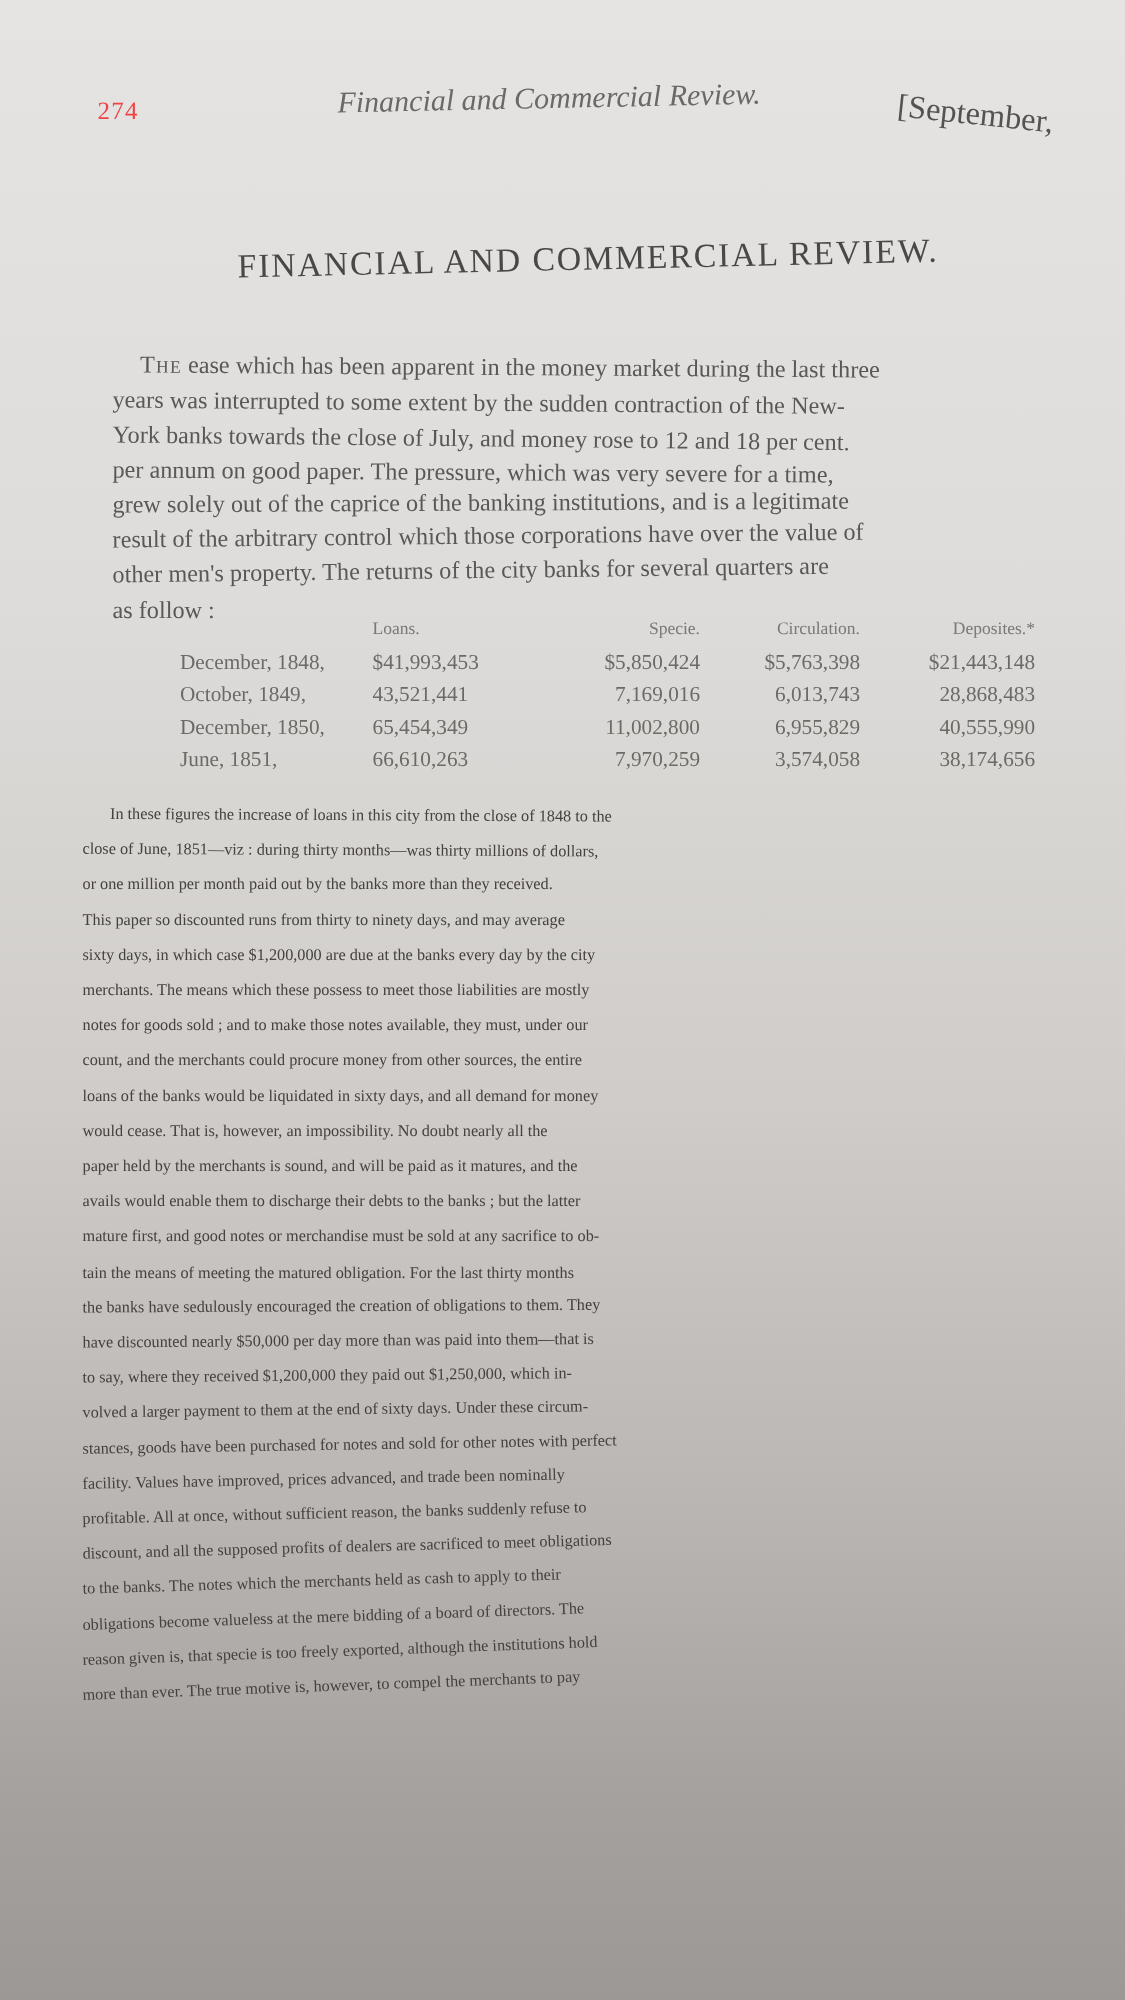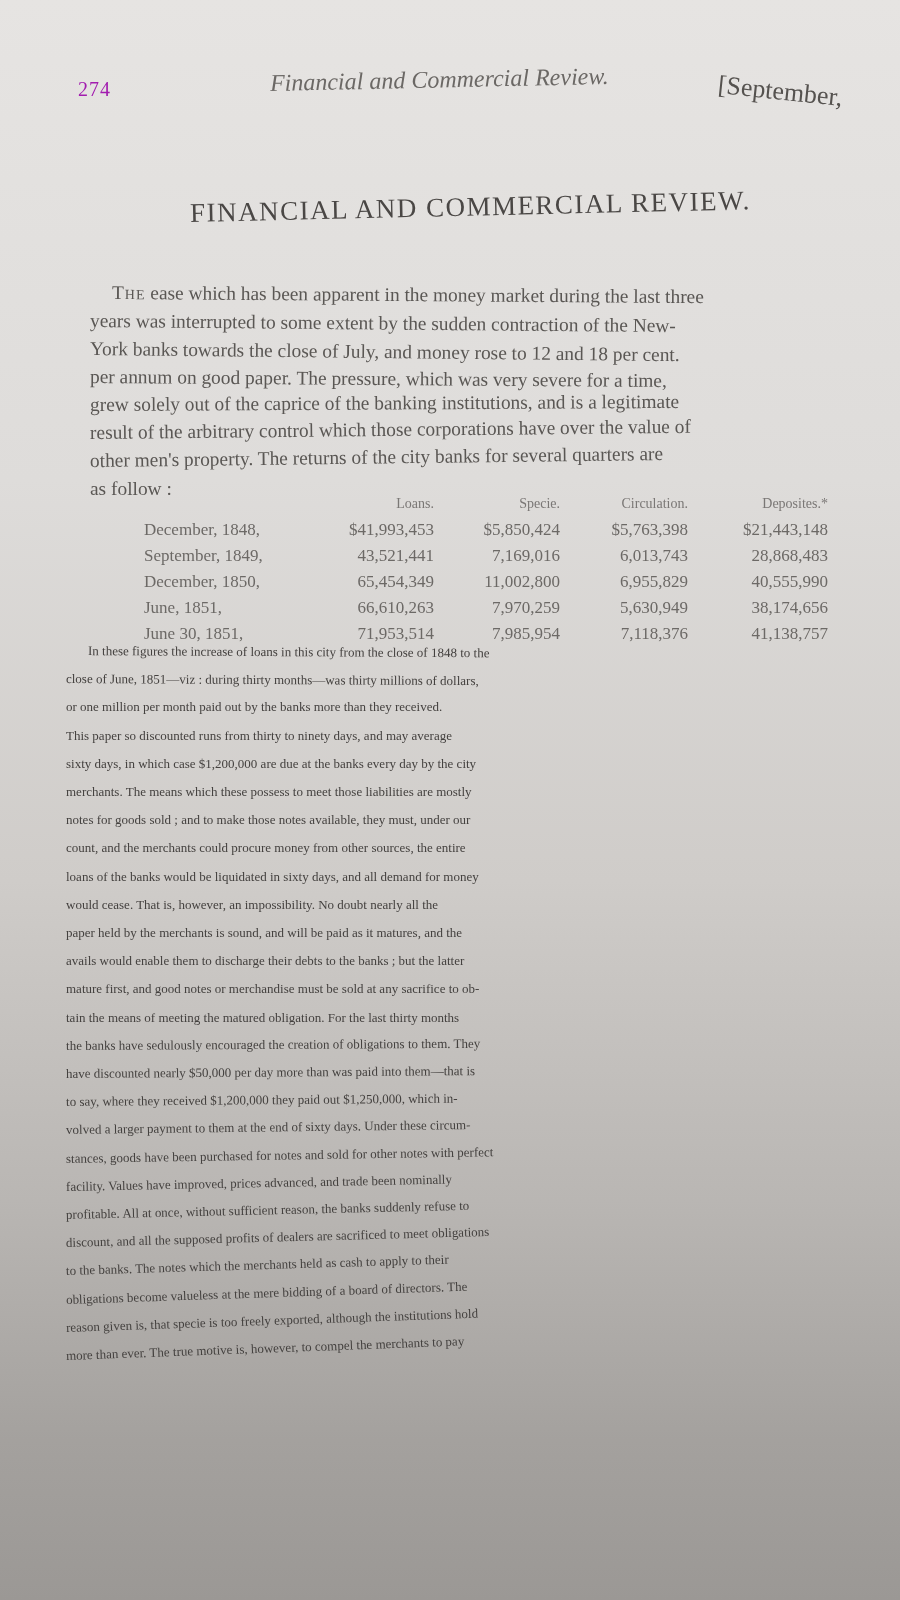--- a/index.html
+++ b/index.html
@@ -8,21 +8,21 @@
     background: linear-gradient(180deg, #e6e4e2 0%, #dedcda 30%, #cfccc9 55%, #b9b6b3 75%, #a4a19e 90%, #9b9895 100%);
     font-family: "Liberation Serif", "DejaVu Serif", serif;
     color: #3a3836;
     position: relative;
   }
   .page { position: absolute; left: 0; top: 0; width: 900px; height: 1600px; }
   .running-head {
     position: absolute; left: 0; top: 70px; width: 900px; height: 50px;
   }
   .page-number {
-    position: absolute; left: 78px; top: 8px; font-size: 20px; color: #a21caf; letter-spacing: 1px;
+    position: absolute; left: 78px; top: 8px; font-size: 20px; color: #ef4444; letter-spacing: 1px;
   }
   .running-title {
     position: absolute; left: 270px; top: 0px; font-size: 24px; font-style: italic; color: #6b6865;
     transform: rotate(-1.2deg); transform-origin: left center;
   }
   .running-month {
     position: absolute; left: 718px; top: 0px; font-size: 26px; color: #55524f;
     transform: rotate(6deg); transform-origin: left center;
   }
   .article-title {
@@ -34,21 +34,21 @@
   }
   .line { display: block; white-space: nowrap; transform-origin: left center; }
   .smallcaps { font-variant: small-caps; letter-spacing: 1px; }
   .para1 { left: 112px; top: 279px; }
   .table-wrap { position: absolute; left: 140px; top: 496px; width: 740px; }
   .tbl-head { position: relative; height: 24px; font-size: 14px; color: #7a7775; }
   .tbl-head span { position: absolute; top: 0; }
   .tbl-row { position: relative; height: 26px; font-size: 17px; color: #6c6966; }
   .tbl-row span { position: absolute; top: 0; white-space: nowrap; }
   .c-date { left: 4px; }
-  .c-loans { left: 174px; width: 120px; text-align: right; }
+  .c-loans { left: 158px; width: 120px; }
   .c-specie { left: 300px; width: 120px; text-align: right; }
   .c-circ { left: 428px; width: 120px; text-align: right; }
   .c-dep { left: 560px; width: 128px; text-align: right; }
   .para2 { left: 66px; top: 637px; color: #44413f; font-size: 13px; line-height: 28.2px; }
   .para2 .line.first { padding-left: 22px; }
 </style>
 </head>
 <body>
 
 <div class="page">
@@ -80,46 +80,39 @@
       <span class="c-dep">Deposites.*</span>
     </div>
     <div class="tbl-row">
       <span class="c-date">December, 1848,</span>
       <span class="c-loans">$41,993,453</span>
       <span class="c-specie">$5,850,424</span>
       <span class="c-circ">$5,763,398</span>
       <span class="c-dep">$21,443,148</span>
     </div>
     <div class="tbl-row">
-      <span class="c-date">September, 1849,</span>
+      <span class="c-date">October, 1849,</span>
       <span class="c-loans">43,521,441</span>
       <span class="c-specie">7,169,016</span>
       <span class="c-circ">6,013,743</span>
       <span class="c-dep">28,868,483</span>
     </div>
     <div class="tbl-row">
       <span class="c-date">December, 1850,</span>
       <span class="c-loans">65,454,349</span>
       <span class="c-specie">11,002,800</span>
       <span class="c-circ">6,955,829</span>
       <span class="c-dep">40,555,990</span>
     </div>
     <div class="tbl-row">
       <span class="c-date">June, 1851,</span>
       <span class="c-loans">66,610,263</span>
       <span class="c-specie">7,970,259</span>
-      <span class="c-circ">5,630,949</span>
+      <span class="c-circ">3,574,058</span>
       <span class="c-dep">38,174,656</span>
-    </div>
-    <div class="tbl-row">
-      <span class="c-date">June 30, 1851,</span>
-      <span class="c-loans">71,953,514</span>
-      <span class="c-specie">7,985,954</span>
-      <span class="c-circ">7,118,376</span>
-      <span class="c-dep">41,138,757</span>
     </div>
   </div>
 
   <div class="para para2">
     <span class="line first" style="transform:rotate(0.3deg)">In these figures the increase of loans in this city from the close of 1848 to the</span>
     <span class="line" style="transform:rotate(0.3deg)">close of June, 1851—viz : during thirty months—was thirty millions of dollars,</span>
     <span class="line">or one million per month paid out by the banks more than they received.</span>
     <span class="line">This paper so discounted runs from thirty  to ninety days, and may average</span>
     <span class="line">sixty days, in which case $1,200,000 are due at the banks every day by the city</span>
     <span class="line">merchants.   The means which these possess to meet those liabilities are mostly</span>

